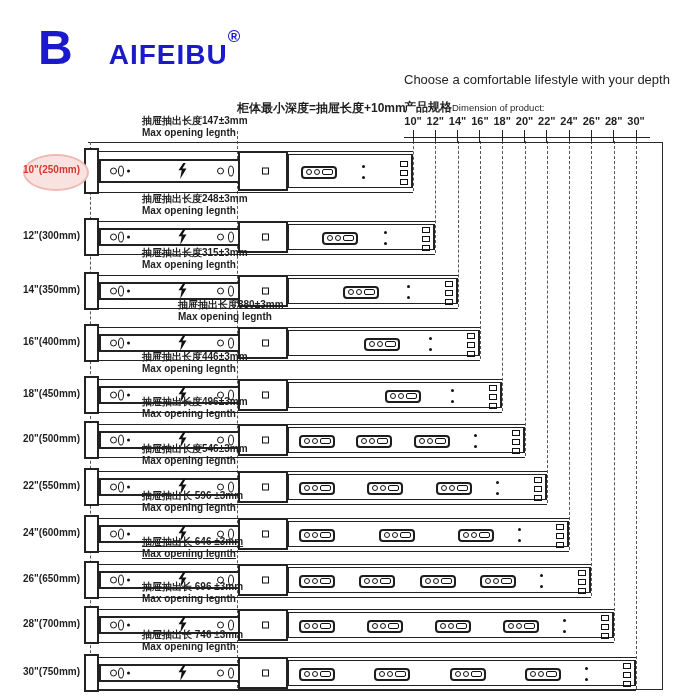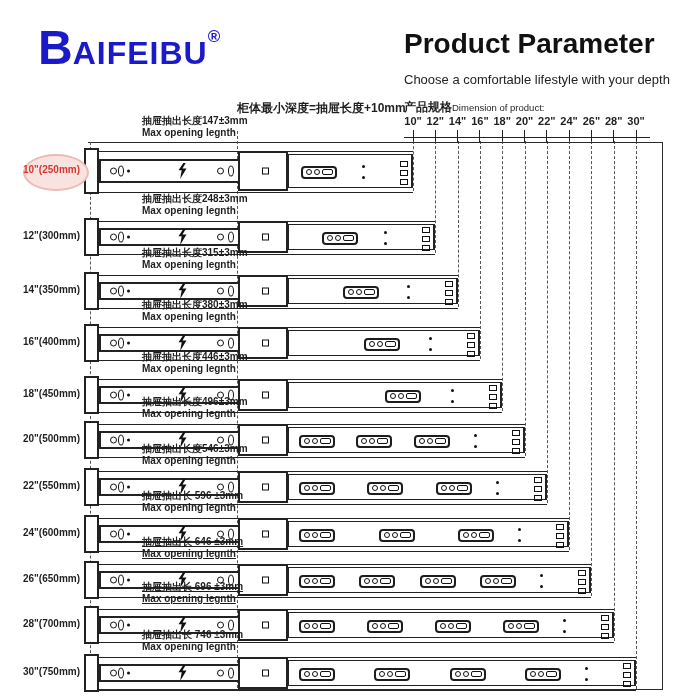--- a/index.html
+++ b/index.html
@@ -2,21 +2,21 @@
 <html><head>
 <meta charset="utf-8">
 <style>
   html,body{margin:0;padding:0;background:#ffffff;}
   .stage{position:relative;width:700px;height:700px;background:#fff;overflow:hidden;
          font-family:"Liberation Sans","DejaVu Sans",sans-serif;color:#1f1f1f;}
 
   
   .logo{position:absolute;left:38px;top:24px;color:#1b1acb;font-weight:bold;white-space:nowrap;}
   .logo .big{font-size:48px;line-height:48px;}
-  .logo .rest{font-size:32px;letter-spacing:1px;}
+  .logo .rest{font-size:28px;letter-spacing:1px;margin-left:36px;}
   .logo .reg{font-size:17px;vertical-align:22px;font-weight:bold;}
   .title{position:absolute;left:404px;top:28px;font-size:28px;font-weight:bold;color:#111;}
   .subtitle{position:absolute;left:404px;top:72px;font-size:13px;color:#222;}
 
   .note-zh{position:absolute;left:237px;top:100px;font-size:12px;font-weight:bold;white-space:nowrap;}
   .note-en{position:absolute;left:243px;top:117px;font-size:9.5px;white-space:nowrap;}
   .spec-zh{position:absolute;left:404px;top:99px;font-size:12px;font-weight:bold;white-space:nowrap;}
   .spec-en{position:absolute;left:452px;top:102px;font-size:9.5px;white-space:nowrap;}
 
   
@@ -58,21 +58,20 @@
   .dot2{position:absolute;width:3px;height:3px;background:#111;border-radius:50%;}
   .cap-sq{position:absolute;width:6px;height:4px;border:1px solid #111;}
 </style>
 </head>
 <body>
 
 <div class="stage">
 
   <div class="logo"><span class="big">B</span><span class="rest">AIFEIBU</span><span class="reg">®</span></div>
 
-  <div class="title">Product Parameter</div>
   <div class="subtitle">Choose a comfortable lifestyle with your depth</div>
 
   <div class="note-zh">柜体最小深度=抽屉长度+10mm</div>
   <div class="spec-zh">产品规格</div>
   <div class="spec-en">Dimension of product:</div>
 
   <div class="ruler-line"></div>
   <div id="ruler-layer">
       <div class="ruler-label" style="left: 400px;">10"</div>
       <div class="ruler-tick" style="left: 412.5px;"></div>
@@ -222,21 +221,21 @@
             <div class="cap-sq" style="right: 3px; top: 2px;"></div>
             <div class="cap-sq" style="right: 3px; top: 11px;"></div>
             <div class="cap-sq" style="right: 3px; top: 20px;"></div>
           </div>
   </div>
 </div>
       <div>
   <div class="row-wrap">
 
     <div class="row-label" style="top: 336px;">16"(400mm)</div>
-    <div class="row-ann" style="top: 298px;">
+    <div class="row-ann" style="top: 298px; margin-left: 36px;">
       <div class="ann-zh">抽屉抽出长度380±3mm</div>
       <div class="ann-en">Max opening legnth</div>
     </div>
     <div class="row-track" style="top: 327px; height: 32px; width: 391.9px;"></div>
     <div class="sl-bracket" style="top: 324px; height: 38px;"></div>
     <div class="sl-outer" style="top: 334px; height: 18px;">
       <span class="h-c" style="left:9px"></span>
       <span class="h-o" style="left:17px"></span>
       <span class="h-d" style="left:26px"></span>
       <svg class="bolt" width="11" height="16" viewBox="0 0 12 20">
@@ -489,21 +488,21 @@
             <div class="cap-sq" style="right: 3px; top: 2px;"></div>
             <div class="cap-sq" style="right: 3px; top: 11px;"></div>
             <div class="cap-sq" style="right: 3px; top: 20px;"></div>
           </div>
   </div>
 </div>
       <div>
   <div class="row-wrap">
 
     <div class="row-label" style="top: 618px;">28"(700mm)</div>
-    <div class="row-ann" style="top: 580px; text-decoration: underline;">
+    <div class="row-ann" style="top: 580px;">
       <div class="ann-zh">抽屉抽出长 696 ±3mm</div>
       <div class="ann-en">Max opening legnth</div>
     </div>
     <div class="row-track" style="top: 609px; height: 32px; width: 525.7px;"></div>
     <div class="sl-bracket" style="top: 606px; height: 38px;"></div>
     <div class="sl-outer" style="top: 616px; height: 18px;">
       <span class="h-c" style="left:9px"></span>
       <span class="h-o" style="left:17px"></span>
       <span class="h-d" style="left:26px"></span>
       <svg class="bolt" width="11" height="16" viewBox="0 0 12 20">

